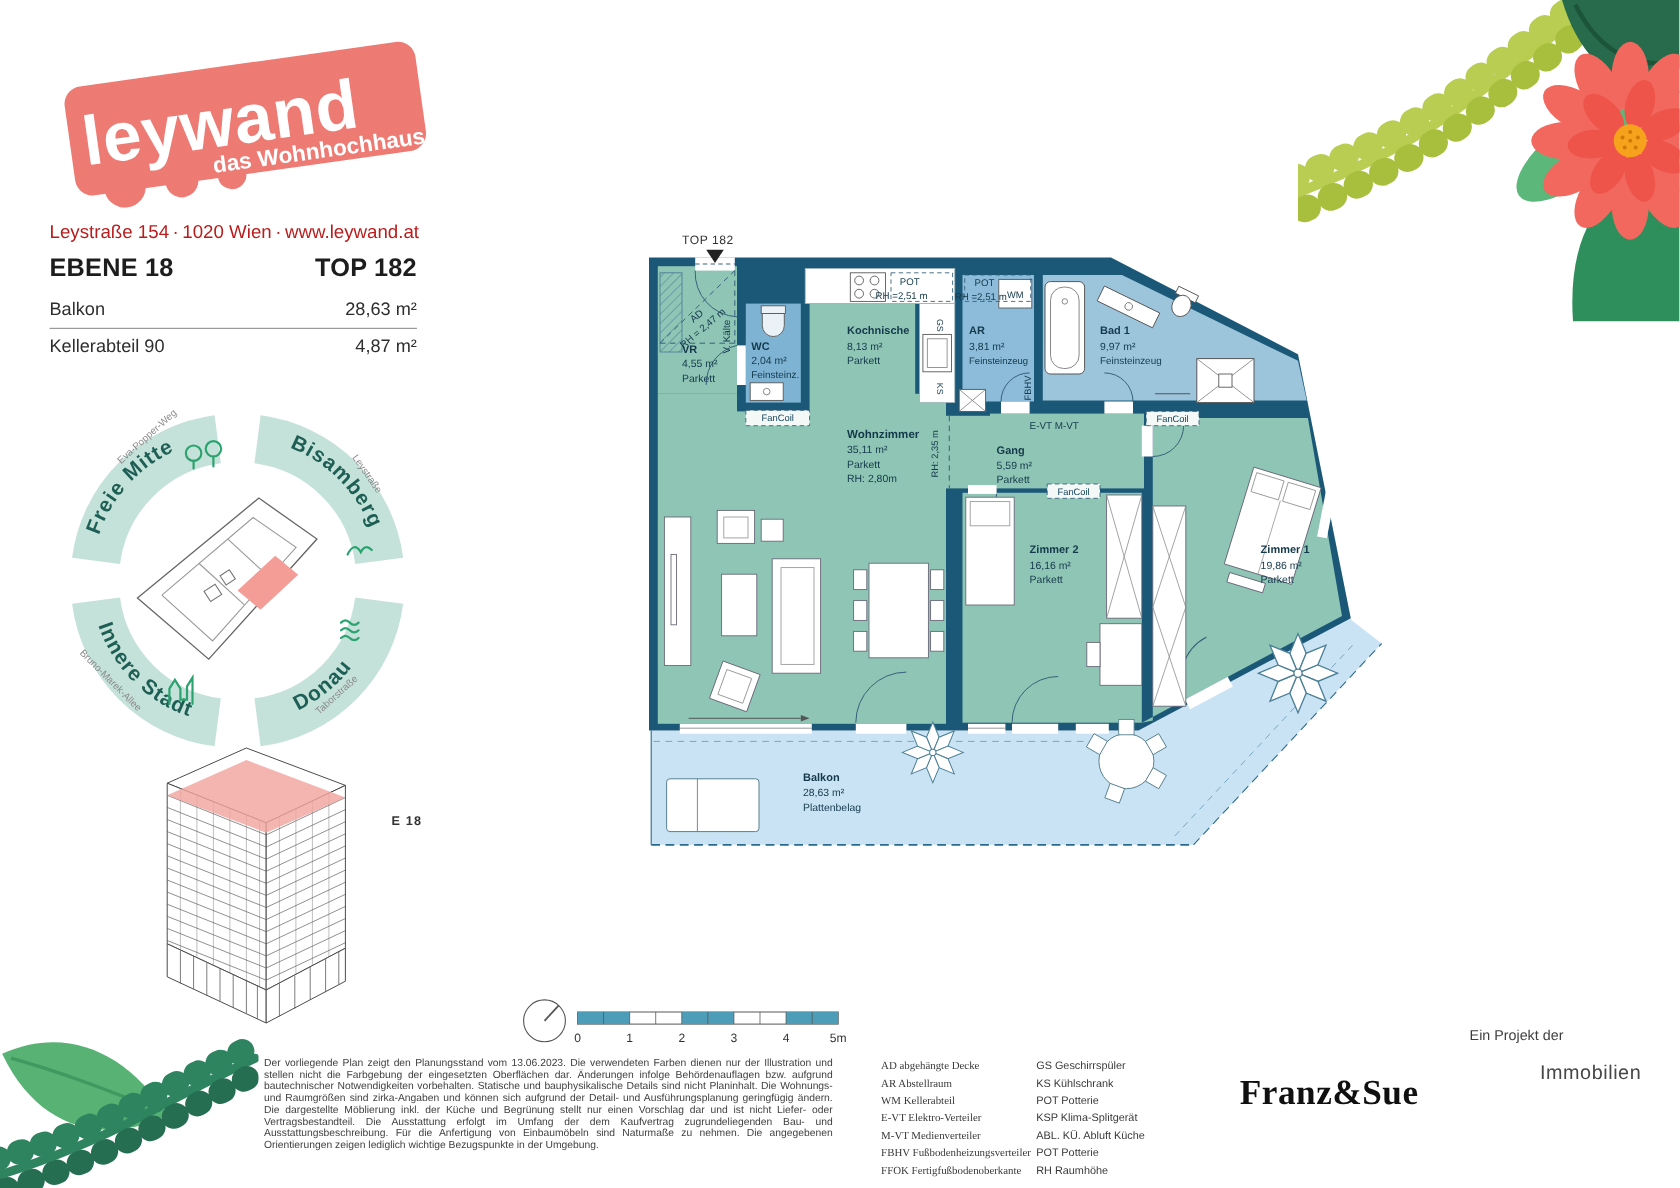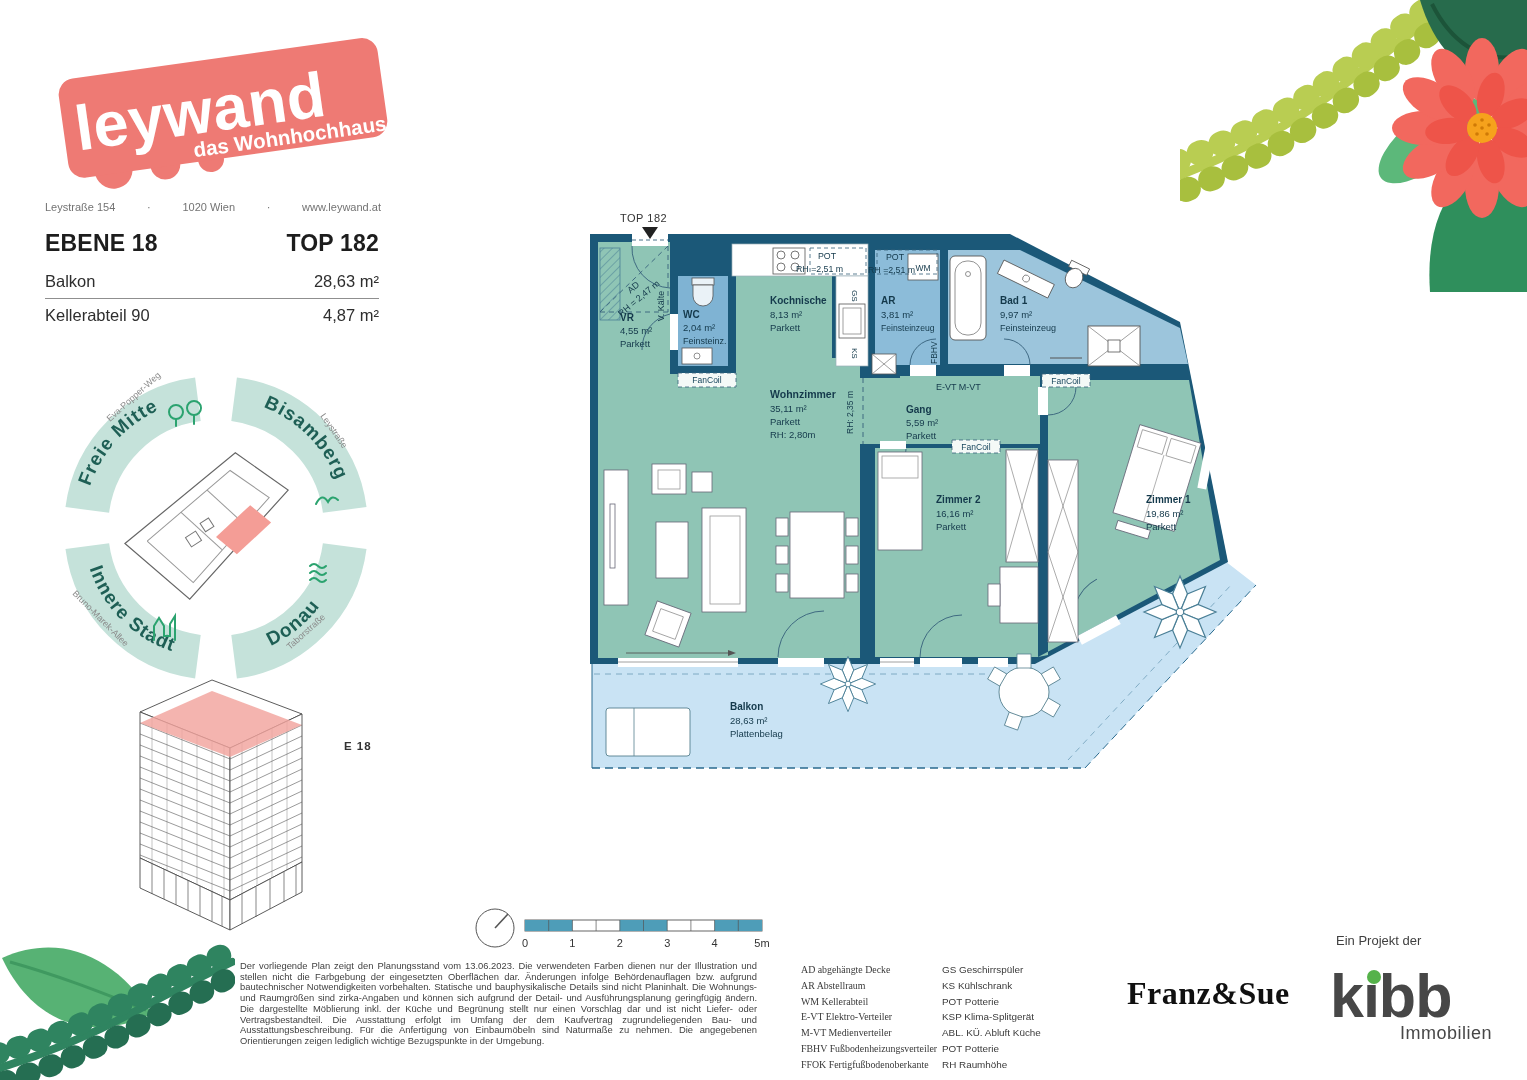--- a/index.html
+++ b/index.html
@@ -2,21 +2,21 @@
 <html><head>
 <meta charset="utf-8">
 <style>
   html,body{margin:0;padding:0;background:#fff;}
   body{width:1527px;height:1080px;position:relative;overflow:hidden;
        font-family:"Liberation Sans",sans-serif;color:#222;}
   .abs{position:absolute;}
   svg text{font-family:"Liberation Sans",sans-serif;}
   
   .addr{left:45px;top:201px;width:336px;display:flex;justify-content:space-between;
-        font-size:11px;color:#737373;}
+        font-size:17px;color:#b91c1c;}
   .spec{left:45px;top:230px;width:334px;text-align:right;}
   .spec-head{display:flex;justify-content:space-between;font-size:23px;font-weight:800;
              color:#1d1d1d;letter-spacing:.2px;margin-bottom:8px;}
   .spec-row{display:flex;justify-content:space-between;align-items:center;height:33px;
             font-size:16.5px;color:#2e2e2e;}
   .spec-row.ruled{border-bottom:1px solid #8f8f8f;}
   
   .disclaimer{left:240px;top:961px;width:517px;font-size:9.4px;line-height:10.7px;
               color:#3f3f3f;text-align:justify;}
   .legend{left:801px;top:962px;display:flex;font-size:9.9px;color:#3a3a3a;}
@@ -125,21 +125,21 @@
       <polyline points="-64,-26 44,-40 62,4 -48,34 -64,-26" fill="none" stroke="#999" stroke-width="1"></polyline>
       <line x1="-20" y1="-32" x2="-6" y2="22" stroke="#999" stroke-width="1"></line>
       <line x1="14" y1="-36" x2="28" y2="18" stroke="#999" stroke-width="1"></line>
       <polygon points="-4,8 42,0 50,26 4,34" fill="#f49d96"></polygon>
       <rect x="-30" y="-8" width="12" height="11" fill="#fff" stroke="#777" stroke-width="1"></rect>
       <rect x="-10" y="-12" width="10" height="10" fill="#fff" stroke="#777" stroke-width="1"></rect>
     </g>
   </svg>
 </div>
 
-<div class="abs" style="left:112px;top:650px;width:290px;height:305px;">
+<div class="abs" style="left:124px;top:650px;width:290px;height:305px;">
   <svg width="290" height="305" viewBox="0 0 290 305">
     <g stroke="#4a4a4a" stroke-width="0.9" fill="#ffffff">
       <polygon points="28,62 100,30 190,64 118,98"></polygon>
       <polygon points="28,62 28,208 118,250 118,98"></polygon>
       <polygon points="118,98 190,64 190,212 118,250"></polygon>
     </g>
     <path stroke="#8a8a8a" stroke-width="0.5" fill="none" d="M40,67 L40,214 M55,73 L55,221 M70,79 L70,228 M85,85 L85,235 M100,91 L100,242 M112,96 L112,247 M130,92 L130,244 M145,85 L145,236 M160,78 L160,228 M175,71 L175,220"></path>
     <path stroke="#555" stroke-width="0.6" fill="none" d="M28,73 L118,109 M28,84 L118,120 M28,95 L118,131 M28,106 L118,142 M28,117 L118,153 M28,128 L118,164 M28,139 L118,175 M28,150 L118,186 M28,161 L118,197 M28,172 L118,208 M28,183 L118,219 M28,194 L118,230 M28,205 L118,241"></path>
     <path stroke="#555" stroke-width="0.6" fill="none" d="M118,109 L190,75 M118,120 L190,86 M118,131 L190,97 M118,142 L190,108 M118,153 L190,119 M118,164 L190,130 M118,175 L190,141 M118,186 L190,152 M118,197 L190,163 M118,208 L190,174 M118,219 L190,185 M118,230 L190,196 M118,241 L190,207"></path>
     <polygon points="28,73 100,41 190,75 118,107" fill="#f2a39d" opacity="0.82"></polygon>
@@ -513,24 +513,20 @@
     <li>KSP Klima-Splitgerät</li>
     <li>ABL. KÜ.  Abluft Küche</li>
     <li>POT Potterie</li>
     <li>RH Raumhöhe</li>
   </ul>
 </div>
 
 <div class="abs franzsue">Franz&amp;Sue</div>
 <div class="abs kibb">
   <div class="prefix">Ein Projekt der</div>
-  <div class="word">
-    <span>kıbb</span>
-    <span class="dot"></span>
-  </div>
   <div class="sub">Immobilien</div>
 </div>
 
 <div class="abs" style="left:1180px;top:0;width:347px;height:300px;">
   <svg width="347" height="300" viewBox="0 0 347 300">
     <g>
       <path d="M0,175 Q90,140 150,95 Q210,50 262,8" fill="none" stroke="#b9cd52" stroke-width="9" stroke-linecap="round"></path>
       <path d="M-4,162 Q86,128 146,84 Q206,40 258,0" fill="none" stroke="#b9cd52" stroke-width="24" stroke-linecap="round" stroke-dasharray="3 21"></path>
       <path d="M6,190 Q96,152 156,108 Q216,62 268,18" fill="none" stroke="#a8bf3e" stroke-width="24" stroke-linecap="round" stroke-dasharray="3 23"></path>
     </g>

